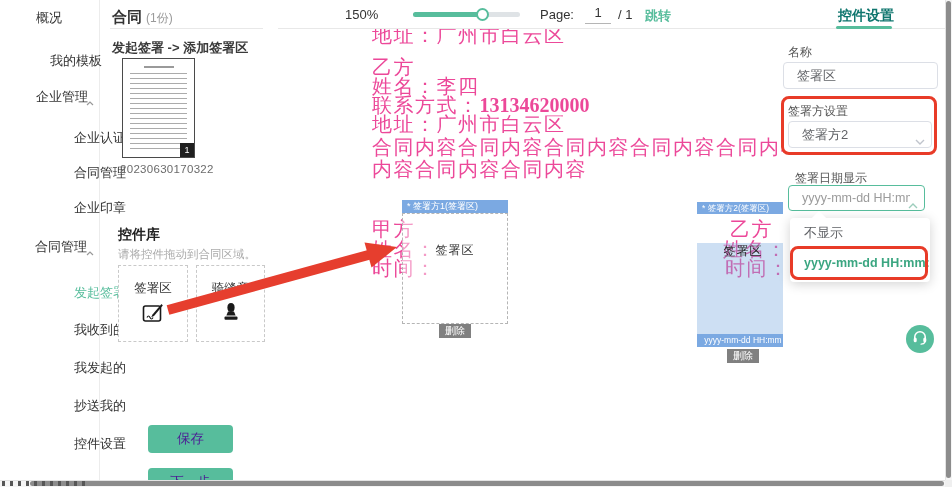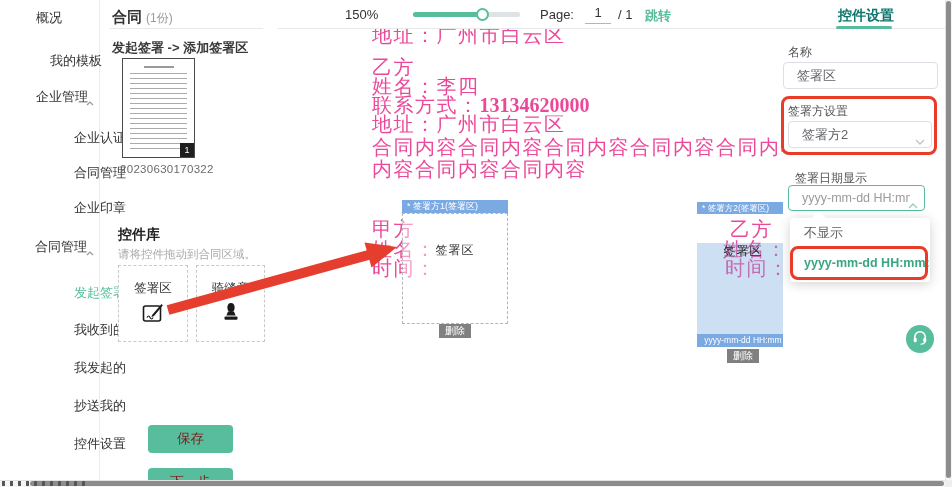--- a/index.html
+++ b/index.html
@@ -40,21 +40,21 @@
   #thumb-badge { position:absolute; right:0; bottom:0; width:14px; height:14px; background:#1f1f1f; color:#fff;
     font-size:9px; line-height:14px; text-align:center; }
   #thumb-caption { left:120px; top:163px; font-size:11.5px; color:#6b6b6b; letter-spacing:.3px; }
   #lib-title { left:118px; top:226px; font-size:14px; font-weight:bold; color:#222; }
   #lib-hint { left:118px; top:247px; font-size:11.5px; color:#ababab; }
   .ctrl-box { border:1px dashed #c9c9c9; background:#fff; cursor:grab; }
   #ctrl-sign { left:118px; top:265px; width:70px; height:77px; }
   #ctrl-seal { left:196px; top:265px; width:69px; height:77px; }
   .ctrl-label { position:absolute; width:100%; top:14px; text-align:center; font-size:12.5px; color:#333; }
   .ctrl-icon { position:absolute; left:50%; transform:translateX(-50%); top:36px; }
-  .btn-green { width:85px; height:28px; background:#57BD9C; border-radius:4px; color:#7f1d1d; font-size:13.5px;
+  .btn-green { width:85px; height:28px; background:#57BD9C; border-radius:4px; color:#4c1d95; font-size:13.5px;
     line-height:28px; text-align:center; cursor:pointer; z-index:5; }
   #btn-save { left:148px; top:425px; }
   #btn-next { left:148px; top:468px; }
 
   
   .doc { z-index:1; font-family:"Liberation Serif", serif; font-size:20px; color:#ec4899; letter-spacing:1.5px; white-space:nowrap; }
   .doc b { letter-spacing:0; }
   #para1 { width:411px; overflow:hidden; }
 
   

